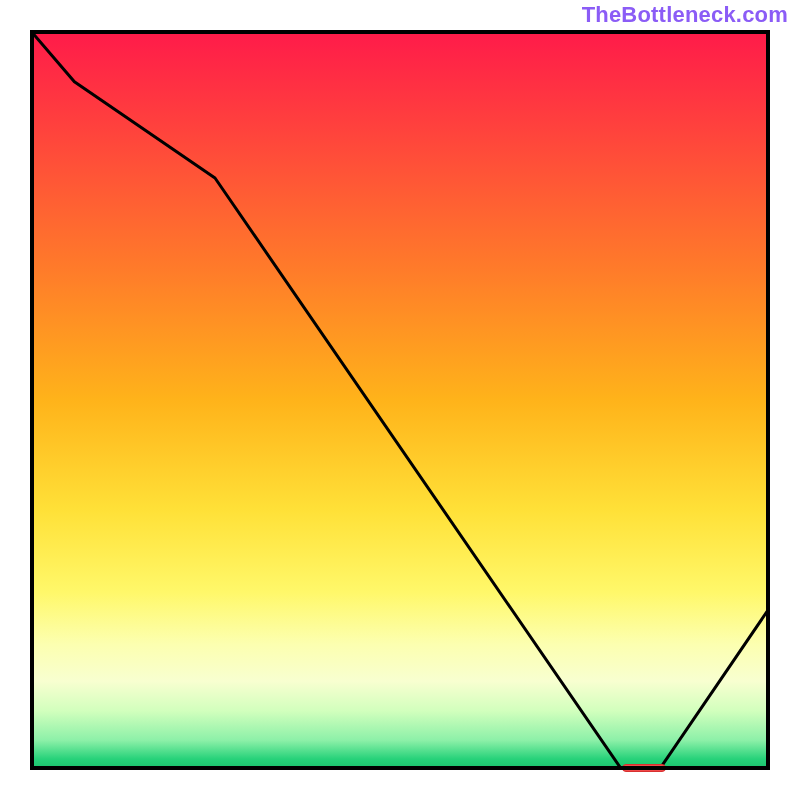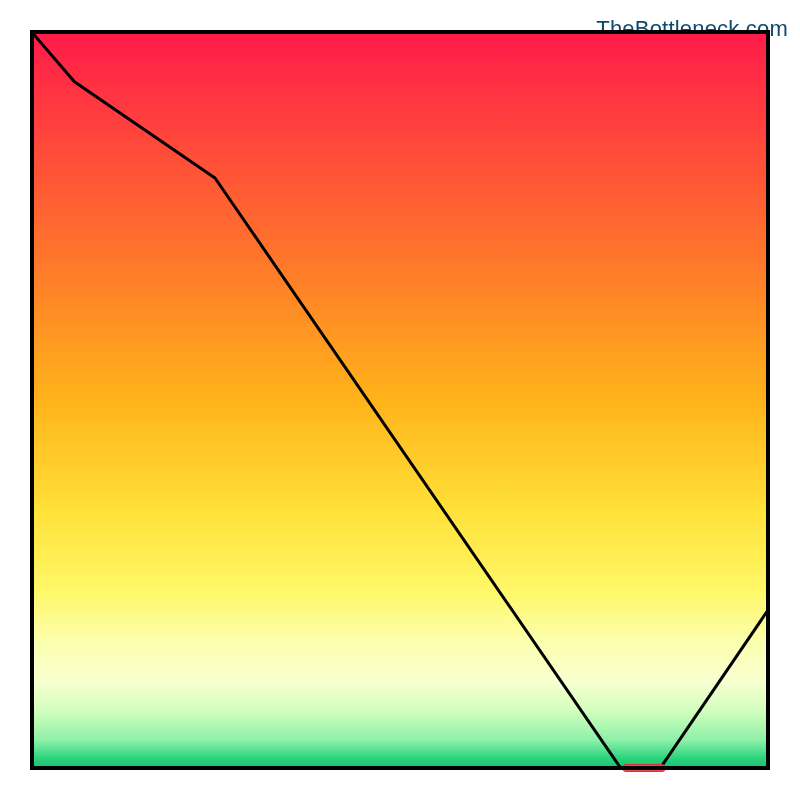--- a/index.html
+++ b/index.html
@@ -11,25 +11,25 @@
     background: #ffffff;
     font-family: Arial, Helvetica, sans-serif;
   }
   .container {
     position: relative;
     width: 800px;
     height: 800px;
   }
   .watermark {
     position: absolute;
-    top: 16px;
+    top: 2px;
     right: 12px;
     font-size: 22px;
-    font-weight: 400;
-    color: #0c4a6e;
+    font-weight: 700;
+    color: #8b5cf6;
     letter-spacing: 0.2px;
   }
   .plot-area {
     position: absolute;
     left: 30px;
     top: 30px;
     width: 740px;
     height: 740px;
   }
   .gradient {

